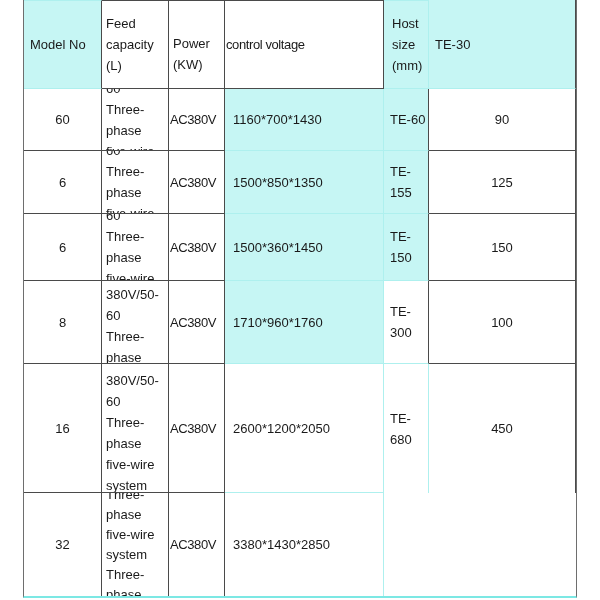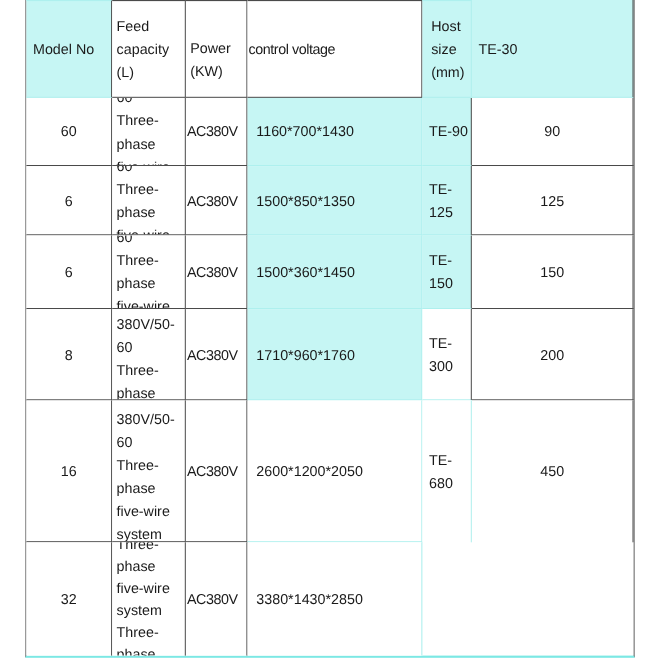--- a/index.html
+++ b/index.html
@@ -67,49 +67,49 @@
     <div class="c cyanbg edgecol col6 ctop">Host size (mm)</div>
 
     <div class="c cyanbg edgecol col1">TE-30</div>
     <div class="c num">60</div>
     <div class="c supply">380V/50-60
 Three-phase
 five-wire system</div>
     <div class="c ctrl">AC380V</div>
     <div class="c cyanbg edgecol col6">1160*700*1430</div>
 
-    <div class="c cyanbg edgecol col1">TE-90</div>
+    <div class="c cyanbg edgecol col1">TE-60</div>
     <div class="c num">90</div>
     <div class="c num">6</div>
     <div class="c supply">380V/50-60
 Three-phase
 five-wire system</div>
     <div class="c ctrl">AC380V</div>
     <div class="c cyanbg edgecol col6">1500*850*1350</div>
 
-    <div class="c cyanbg edgecol col1">TE-125</div>
+    <div class="c cyanbg edgecol col1">TE-155</div>
     <div class="c num">125</div>
     <div class="c num">6</div>
     <div class="c supply">380V/50-60
 Three-phase
 five-wire system</div>
     <div class="c ctrl">AC380V</div>
     <div class="c cyanbg edgecol col6">1500*360*1450</div>
 
     <div class="c cyanbg edgecol col1">TE-150</div>
     <div class="c num">150</div>
     <div class="c num">8</div>
     <div class="c supply topalign4">380V/50-60
 Three-phase
 five-wire system</div>
     <div class="c ctrl">AC380V</div>
     <div class="c cyanbg edgecol col6">1710*960*1760</div>
 
     <div class="c edgecol col1">TE-300</div>
-    <div class="c num">200</div>
+    <div class="c num">100</div>
     <div class="c num">16</div>
     <div class="c supply topalign5">380V/50-60
 Three-phase
 five-wire system</div>
     <div class="c ctrl">AC380V</div>
     <div class="c edgecol col6">2600*1200*2050</div>
 
     <div class="c edgecol col1 lastrow r6col1">TE-680</div>
     <div class="c num lastrow">450</div>
     <div class="c num lastrow">32</div>

